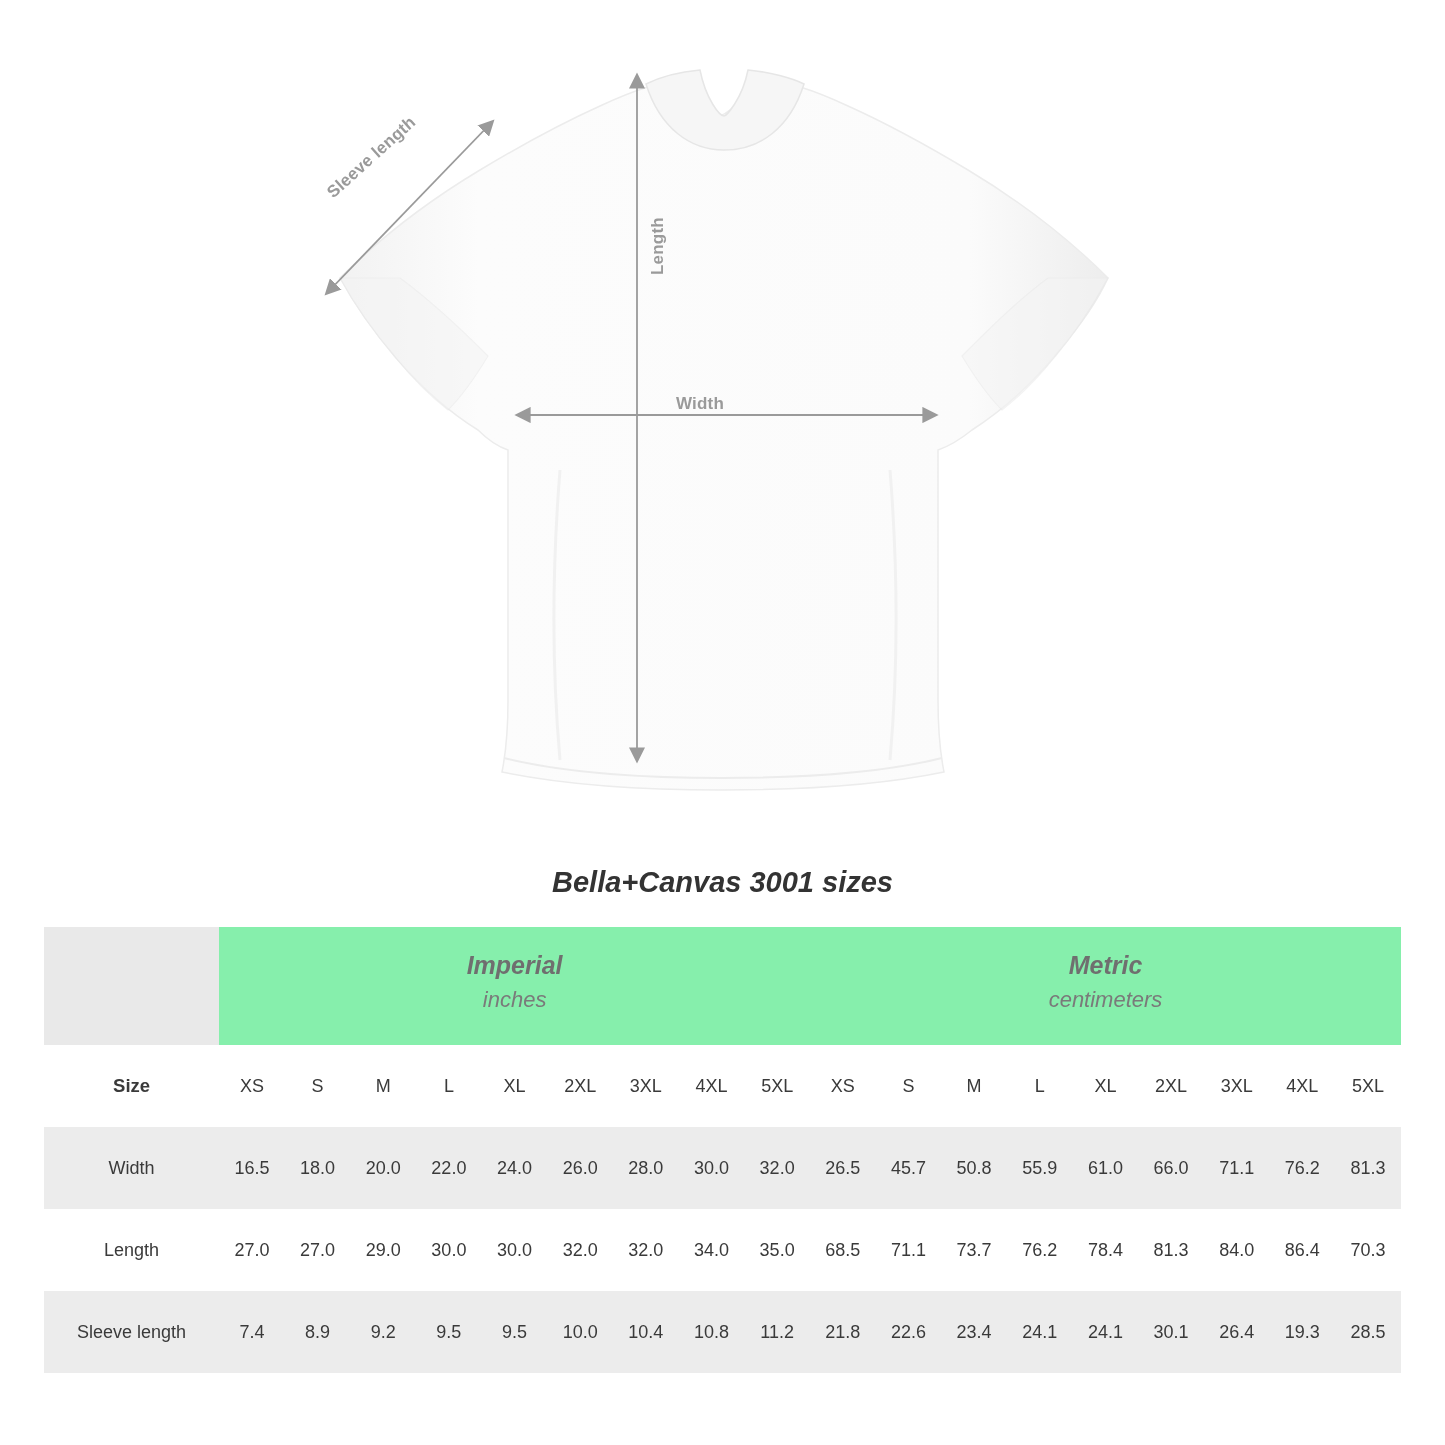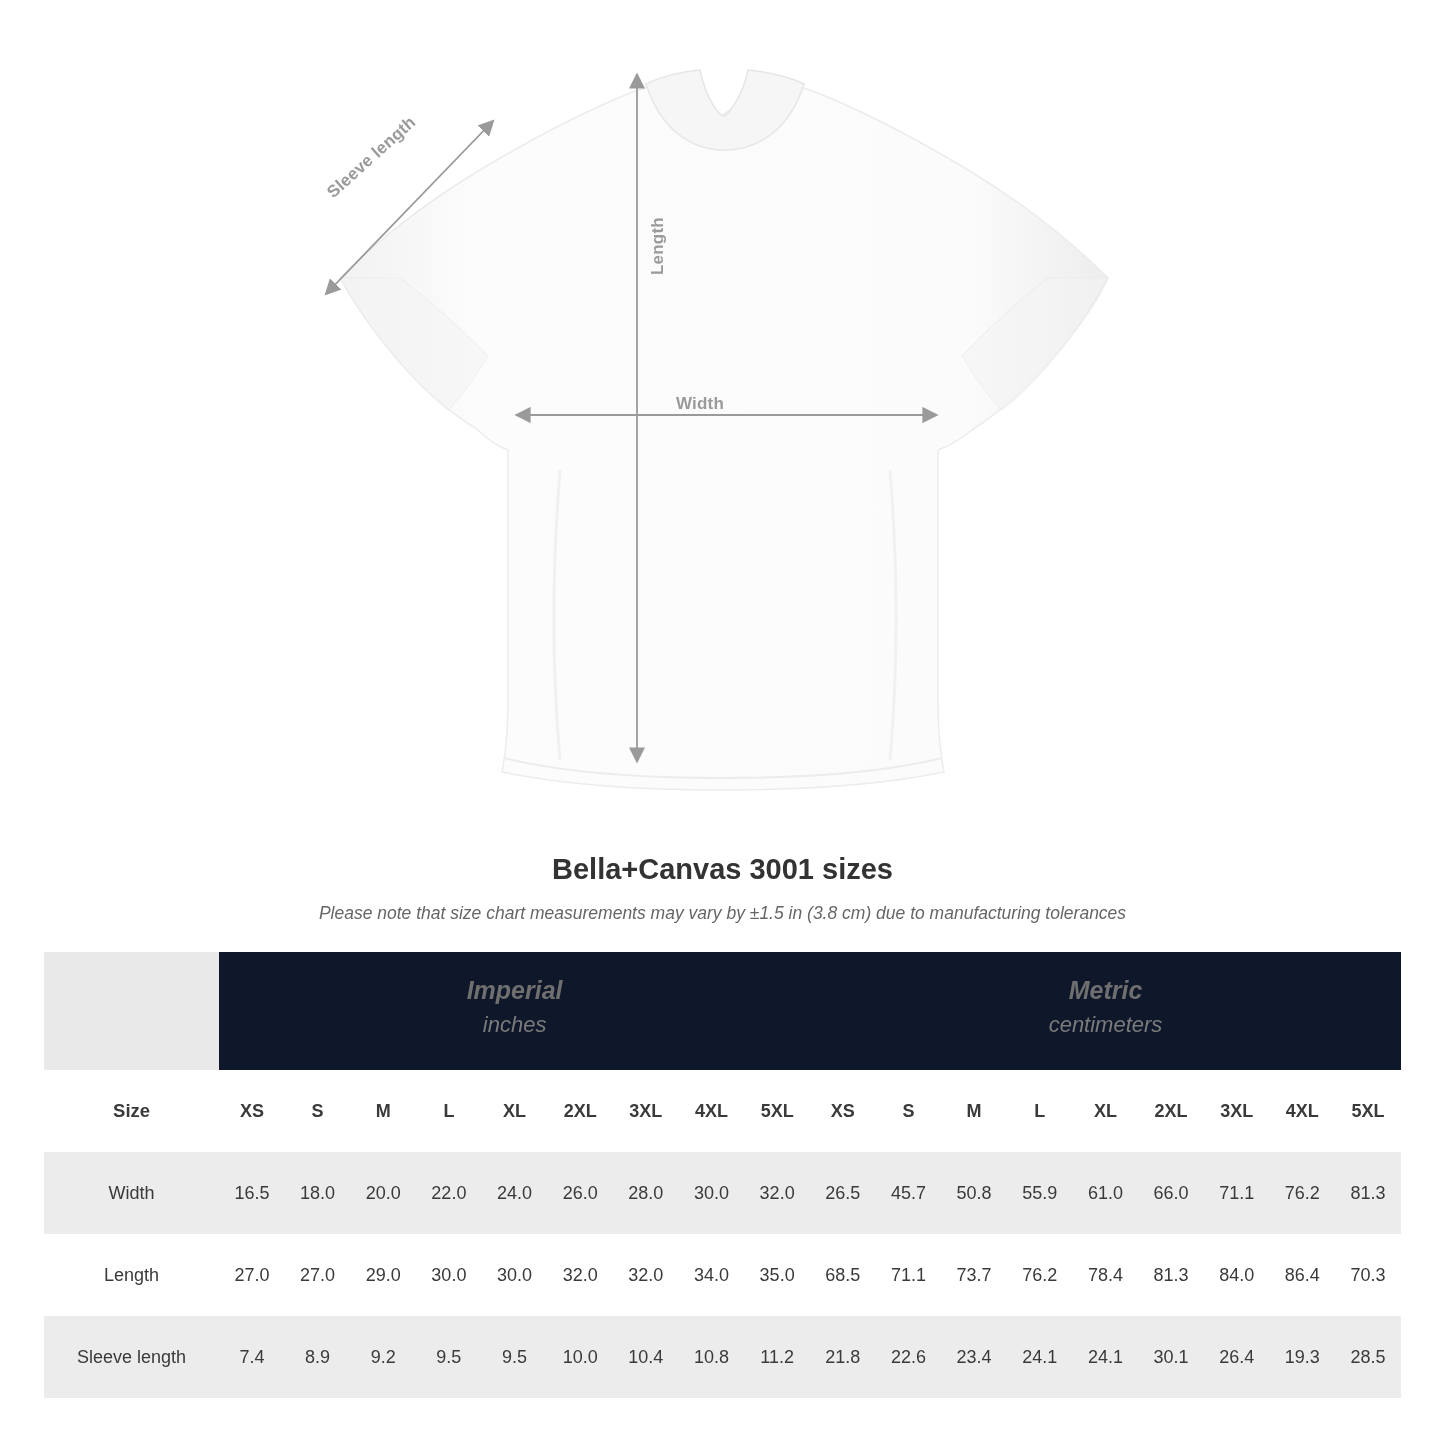--- a/index.html
+++ b/index.html
@@ -56,22 +56,23 @@
     left: 676px;
     top: 394px;
   }
 
   
   .chart-title {
     text-align: center;
     font-size: 29px;
     font-weight: bold;
     color: #333333;
-    margin: 1px;
+    margin: 14px;
     padding-top: 22px;
+    font-style: italic;
   }
   .chart-note {
     text-align: center;
     font-size: 17.5px;
     font-style: italic;
     color: #666666;
     margin: 0;
     padding-top: 16px;
   }
 
@@ -90,39 +91,39 @@
     font-size: 18px;
     color: #3a3a3a;
     padding: 0;
     height: 82px;
     font-weight: normal;
   }
   col.firstcol { width: 175px; }
   col.datacol { width: 65.6px; }
 
   .unit-head {
-    background: #0f172a;
+    background: #86efac;
     height: 118px;
   }
   .unit-name {
     font-size: 25px;
     font-style: italic;
     font-weight: bold;
     color: #6f6f6f;
     line-height: 1.15;
   }
   .unit-sub {
     font-size: 22px;
     font-style: italic;
     color: #7a7a7a;
     line-height: 1.9;
   }
   .unit-head .blank { background: #e9e9e9; }
 
-  tr.row-sizes td { background: #ffffff; font-weight: bold; font-size: 18px; }
+  tr.row-sizes td { background: #ffffff; font-weight: normal; font-size: 18px; }
   tr.row-sizes td.rowlabel { font-weight: bold; font-size: 18.5px; }
   tr.stripe td { background: #ececec; }
   tr.plain td { background: #ffffff; }
   td.rowlabel { font-weight: bold; font-size: 18.5px; color: #333333; margin-top: 40px; }
   td.sizehdr { font-weight: bold; }
 </style>
 </head>
 <body>
 
 <div class="page">
@@ -193,21 +194,20 @@
         <line x1="518" y1="415" x2="935" y2="415" stroke="#9a9a9a" stroke-width="1.8" marker-start="url(#arrTail)" marker-end="url(#arrHead)"></line>
       </g>
     </svg>
 
     <div class="dim-label" id="label-sleeve">Sleeve length</div>
     <div class="dim-label" id="label-length">Length</div>
     <div class="dim-label" id="label-width">Width</div>
   </div>
 
   <h2 class="chart-title">Bella+Canvas 3001 sizes</h2>
-  <p class="chart-note">Please note that size chart measurements may vary by ±1.5 in (3.8 cm) due to manufacturing tolerances</p>
 
   <div class="table-wrap">
     <table class="sizes">
       <colgroup>
         <col class="firstcol">
         <col class="datacol">
           <col class="datacol">
           <col class="datacol">
           <col class="datacol">
           <col class="datacol">

